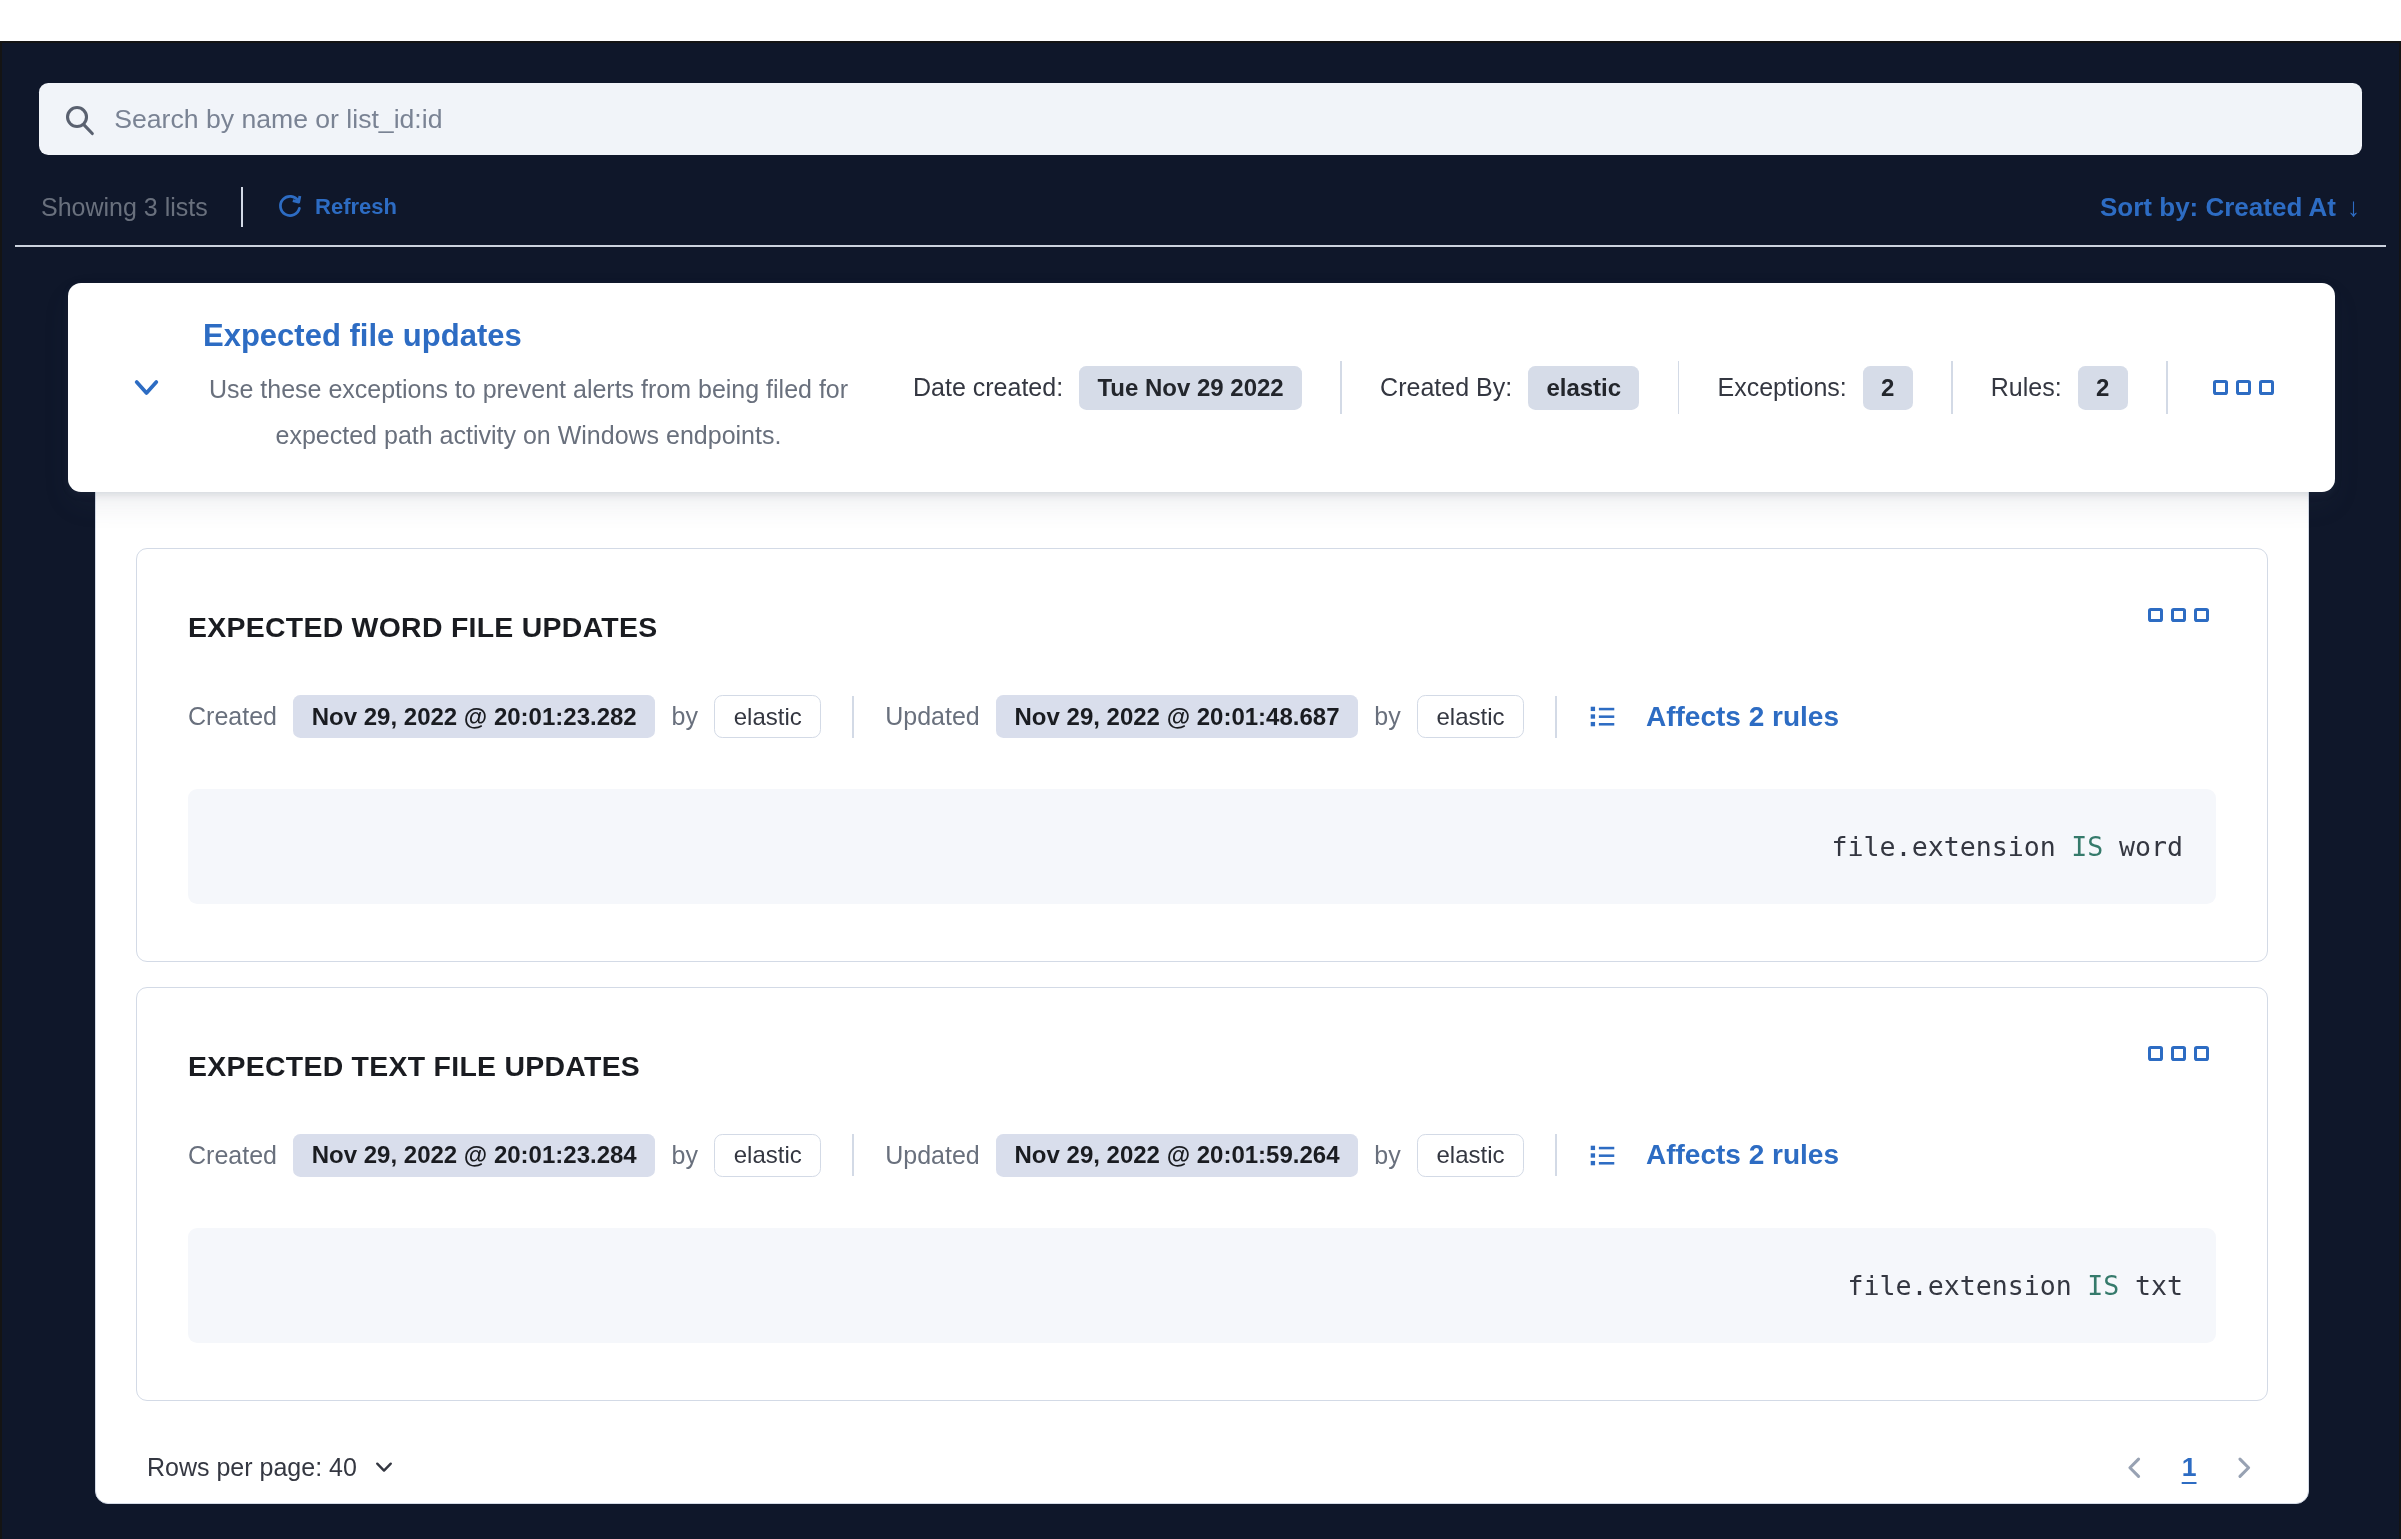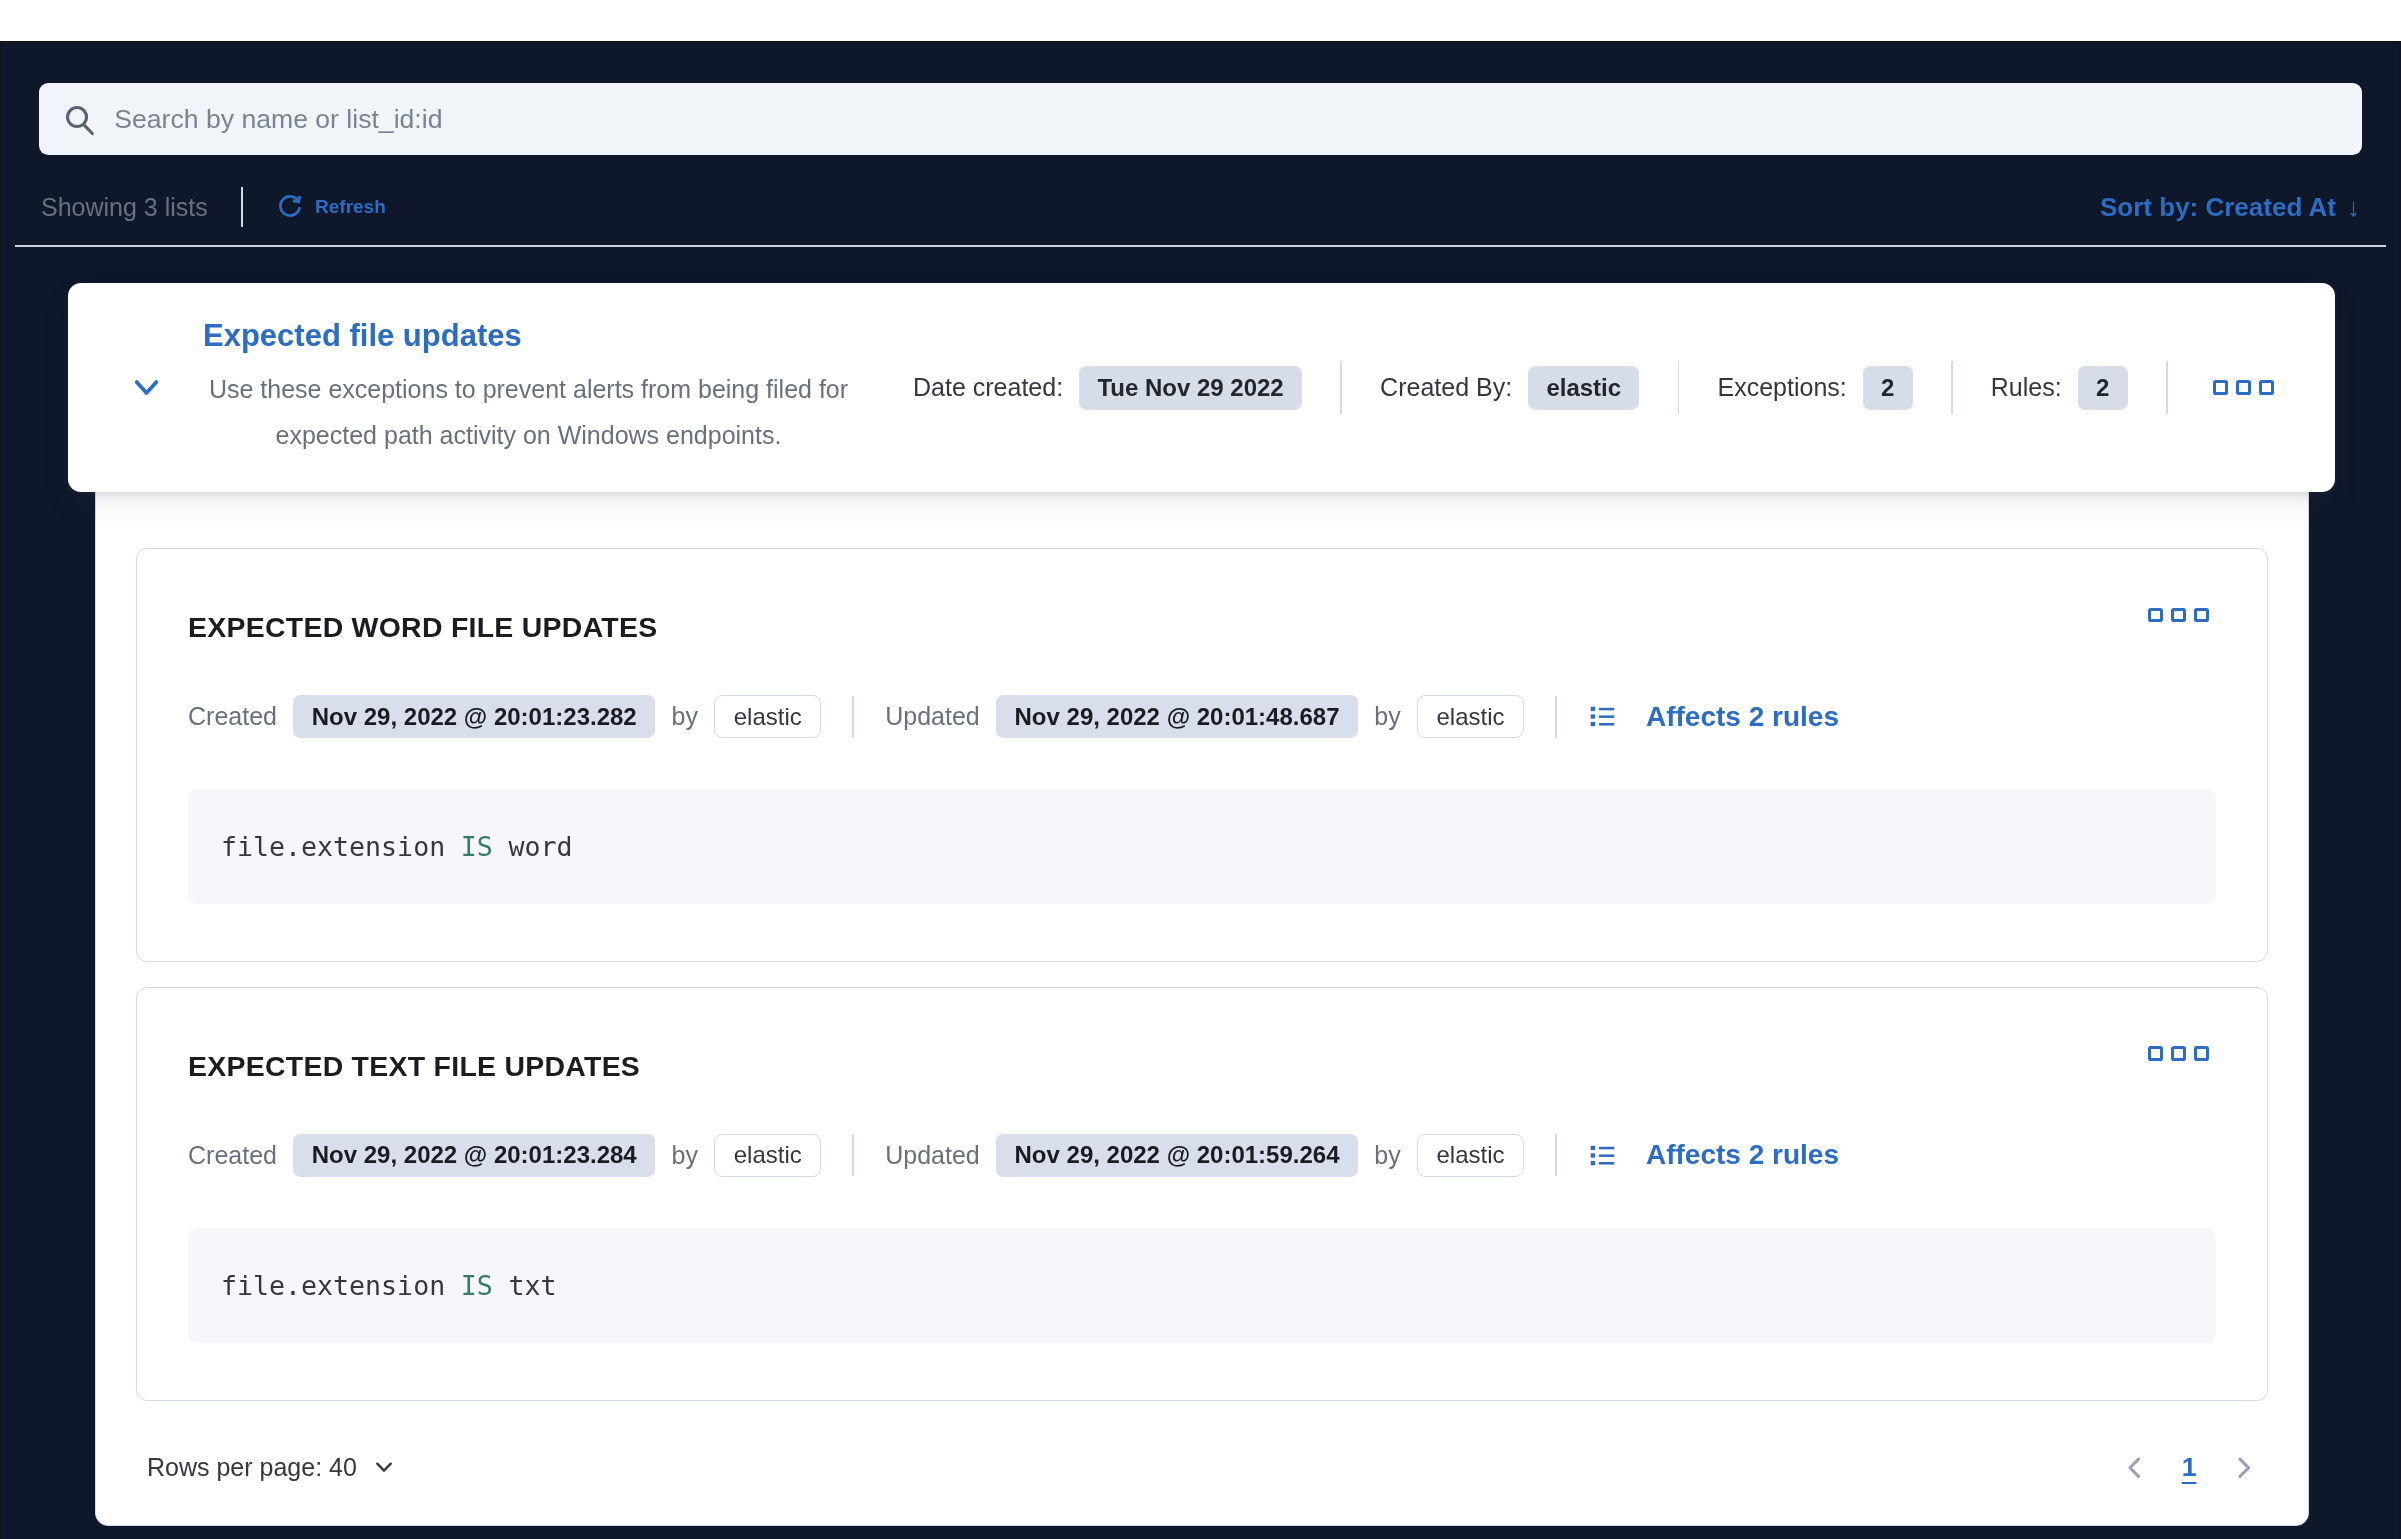--- a/index.html
+++ b/index.html
@@ -12,21 +12,21 @@
   .search-row { margin:40px 37px 0; height:72px; background:#f1f4f9; border-radius:9.2px;
     display:flex; align-items:center; padding:0 24px; }
   .search-row svg { flex:0 0 auto; }
   .search-input { flex:1; border:none; background:transparent; outline:none;
     font-family:"Liberation Sans", sans-serif; font-size:26.6px; color:#343741; margin-left:18.3px; }
   .search-input::placeholder { color:#7a8394; }
   
   .utility-row { margin:31px 39px 0; display:flex; align-items:center; height:42px; }
   .showing { color:#69707d; font-size:25px; }
   .vdiv { width:1.8px; height:40px; background:#d3dae6; margin:0 33px; }
-  .refresh-btn { display:flex; align-items:center; gap:12px; color:#2d6cc3; font-size:19px;
+  .refresh-btn { display:flex; align-items:center; gap:12px; color:#2d6cc3; font-size:22px;
     font-weight:700; cursor:pointer; }
   .sort-btn { margin-left:auto; display:flex; align-items:center; gap:11px; color:#2d6cc3;
     font-size:26px; font-weight:600; cursor:pointer; }
   .hr { height:2.8px; background:#cbd2dd; margin:16.5px 13px 0; }
   
   .header-card { position:relative; z-index:2; margin:36px 64px 0 66px; height:209px; background:#fff;
     border-radius:13px; box-shadow:0 2.8px 7.3px rgba(65,78,101,.14), 0 13px 27.5px rgba(65,78,101,.09);
     display:flex; align-items:center; padding:0 54px 0 61px; }
   .expand-btn { cursor:pointer; display:flex; align-items:center; }
   .title-block { margin-left:39px; width:679px; }
@@ -36,21 +36,21 @@
   .header-meta { flex:1; display:flex; align-items:center; justify-content:space-between;
     margin-left:31px; font-size:25px; }
   .meta-group { display:flex; align-items:center; gap:16px; color:#343741; white-space:nowrap; }
   .badge { background:#d6dce8; border-radius:7.3px; padding:8.3px 18.3px; font-weight:700;
     font-size:24px; color:#23262c; }
   .meta-vdiv { width:1.8px; height:53px; background:#d3dae6; }
   .dots-btn { display:flex; gap:8.3px; cursor:pointer; padding:7.3px; }
   .dots-btn span { width:14.7px; height:14.7px; border:3.2px solid #2d6cc3; border-radius:2.8px; }
   
   .outer-panel { position:relative; z-index:1; margin:-110px 90px 0 93px; background:#fff;
-    border:1.8px solid #d3dae6; border-radius:13px; padding:165px 40px 42px; }
+    border:1.8px solid #d3dae6; border-radius:13px; padding:165px 40px 20px;text-align:right; }
   
   .item-card { border:1.8px solid #d3dae6; border-radius:11px; background:#fff;
     padding:51px 51px 57px; }
   .item-card + .item-card { margin-top:25px; }
   .item-head { display:flex; align-items:flex-start; justify-content:space-between; }
   .item-title { font-size:28.4px; font-weight:700; color:#1a1c21; letter-spacing:0.3px; margin-top:11px; }
   .item-meta { margin-top:51px; display:flex; align-items:center; gap:16.5px;
     color:#69707d; font-size:25px; white-space:nowrap; }
   .date-badge { background:#d9deec; border-radius:7.3px; padding:7.3px 18.3px; font-weight:700;
     color:#1a1c21; font-size:24px; }

